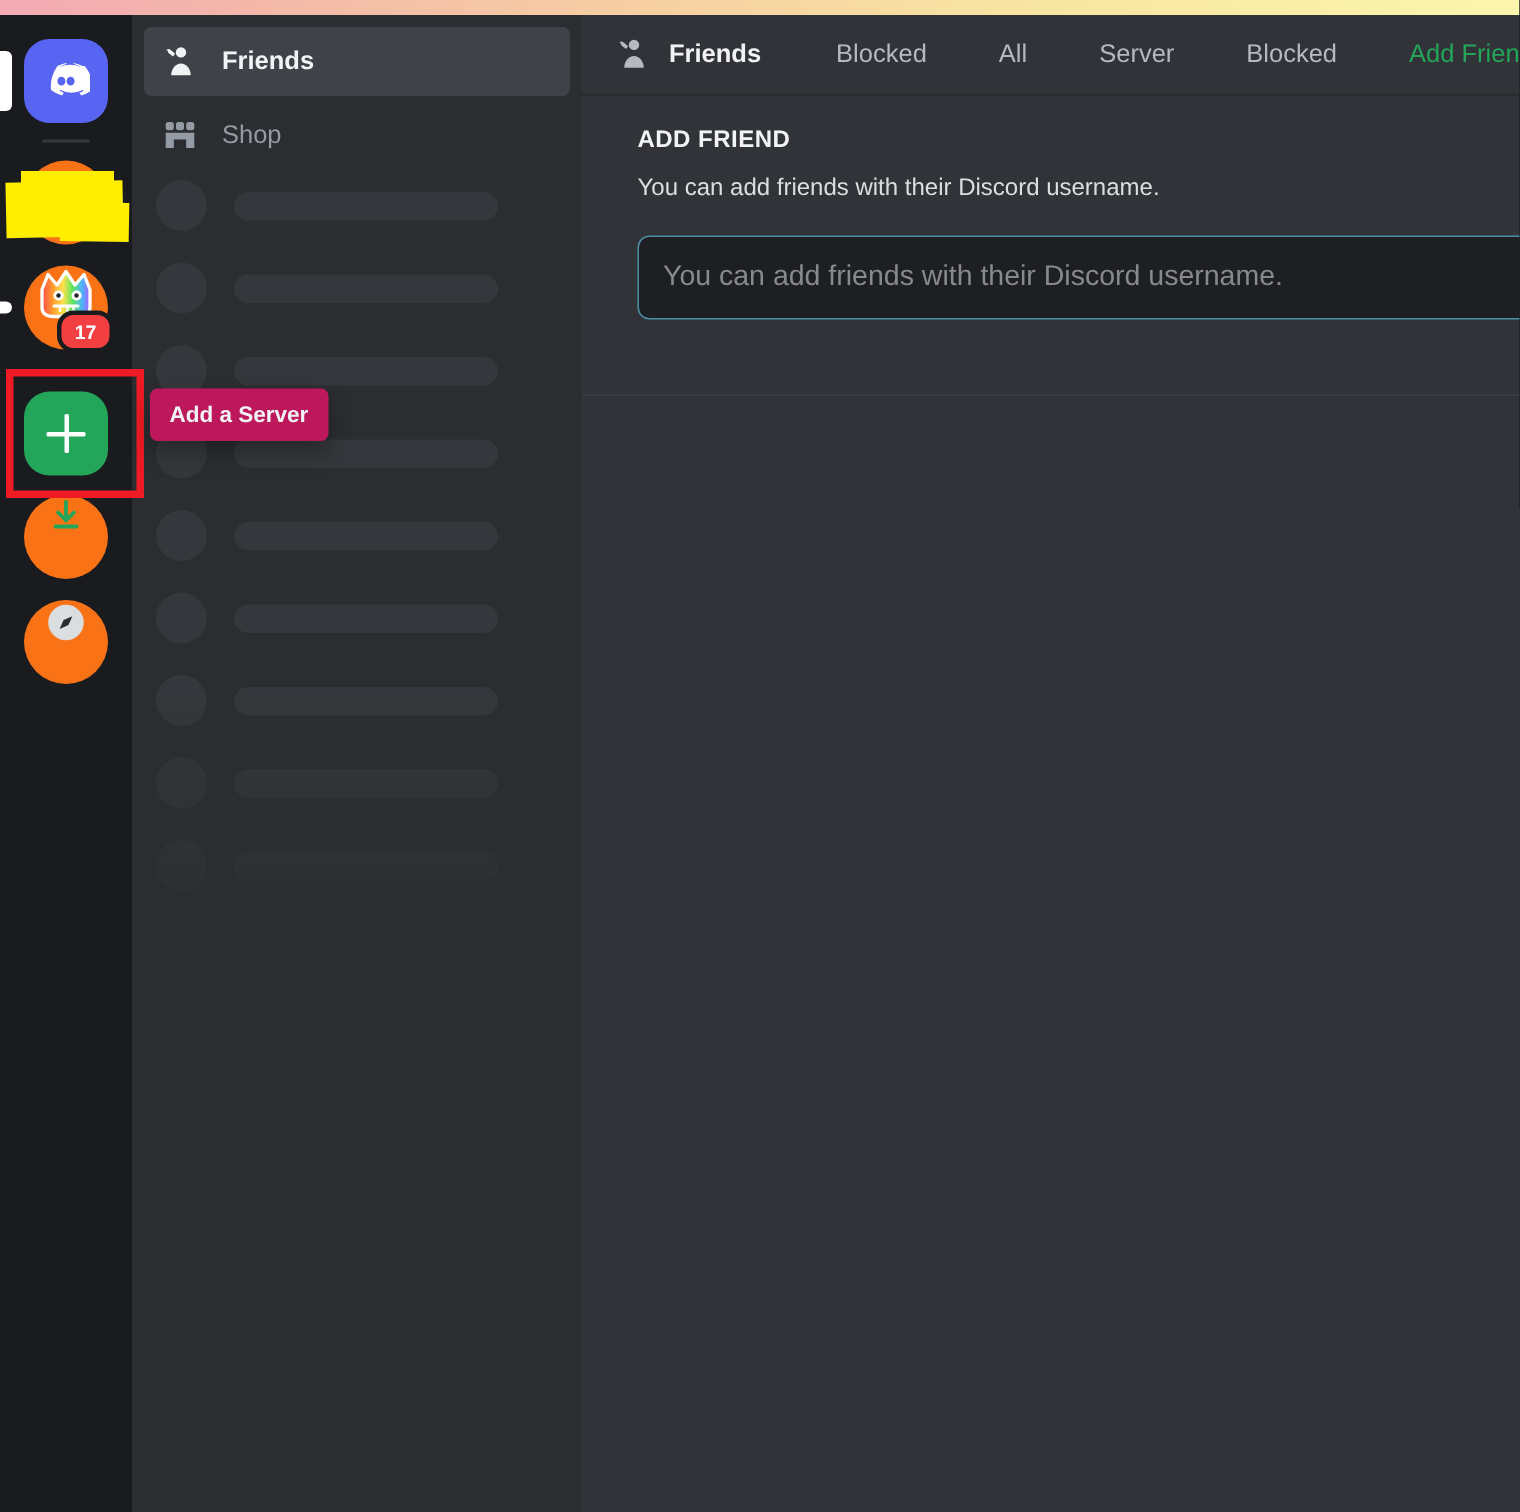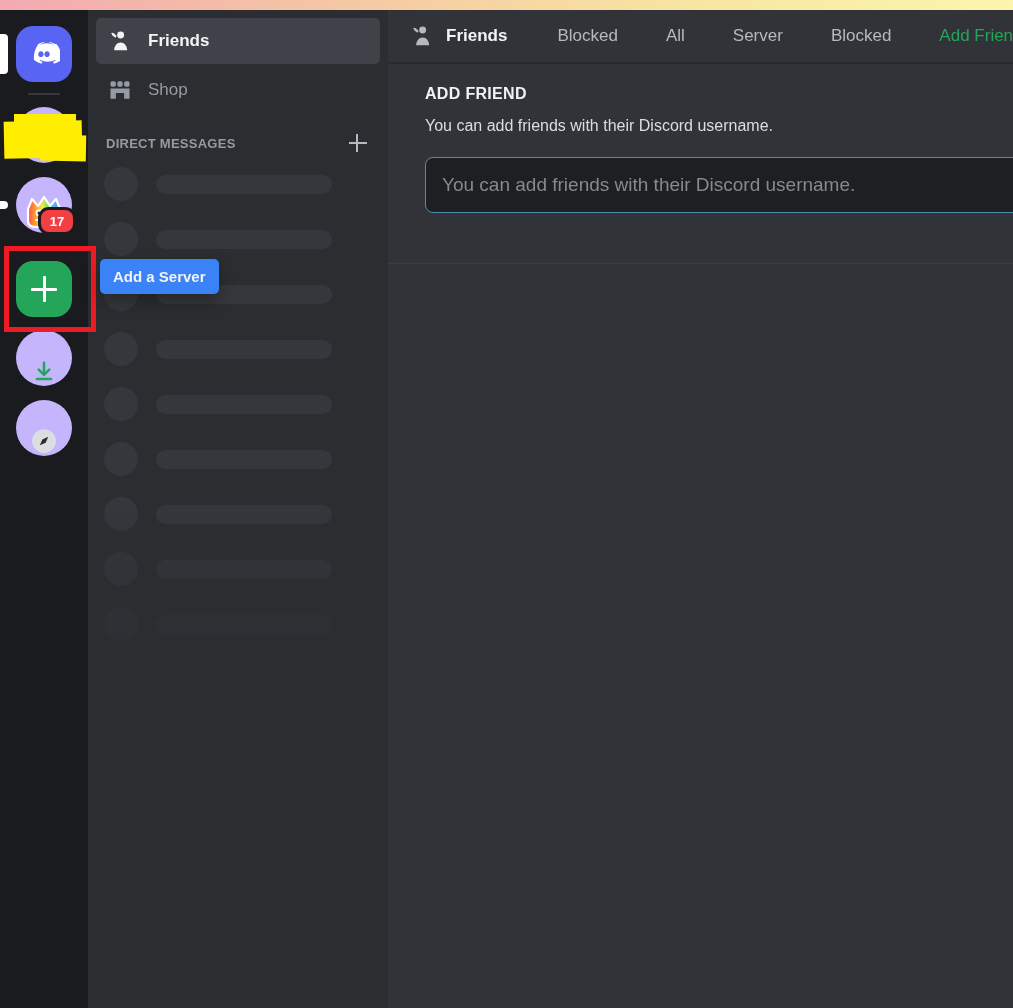--- a/index.html
+++ b/index.html
@@ -52,22 +52,22 @@
 
   .icon-discord {
     width: 56px; height: 56px;
     border-radius: 17px;
     background: #5865f2;
     display: flex; align-items: center; justify-content: center;
   }
   .icon-circle {
     width: 56px; height: 56px;
     border-radius: 50%;
-    background: #c4b5fd;
-    display: flex; align-items: flex-end; justify-content: center;
+    background: #f97316;
+    display: flex; align-items: flex-start; justify-content: center;
     position: relative;
   }
   .icon-green-square {
     width: 56px; height: 56px;
     border-radius: 17px;
     background: #23a55a;
     display: flex; align-items: center; justify-content: center;
   }
   .plus-glyph {
     position: relative;
@@ -203,21 +203,21 @@
     left: 0; top: 340px;
     width: 300px; height: 200px;
     background: linear-gradient(to bottom, rgba(43,45,49,0) 0%, rgba(43,45,49,1) 88%);
     pointer-events: none;
   }
 
   
   .tooltip {
     position: absolute;
     left: 100px; top: 259px;
-    background: #3b82f6;
+    background: #be185d;
     color: #f2f3f5;
     font-size: 15px; font-weight: bold;
     padding: 9px 13px;
     border-radius: 5px;
     z-index: 45;
     white-space: nowrap;
     box-shadow: 0 8px 16px rgba(0,0,0,.28);
   }
 
   
@@ -391,24 +391,20 @@
             <rect x="3.2" y="4" width="5" height="5" rx="1.6"></rect>
             <rect x="9.5" y="4" width="5" height="5" rx="1.6"></rect>
             <rect x="15.8" y="4" width="5" height="5" rx="1.6"></rect>
             <path d="M3.2 10.6 h17.6 v9.4 h-5 v-5.2 h-7.6 v5.2 h-5 z"></path>
           </svg>
         </span>
         <span>Shop</span>
       </div>
     </div>
 
-    <div class="dm-header">
-      <span>DIRECT MESSAGES</span>
-      <span class="dm-plus"></span>
-    </div>
 
     <div class="skeletons">
       <div class="skel-row">
         <div class="skel-avatar"></div>
         <div class="skel-bar" style="width:176px"></div>
       </div>
       <div class="skel-row">
         <div class="skel-avatar"></div>
         <div class="skel-bar" style="width:176px"></div>
       </div>

